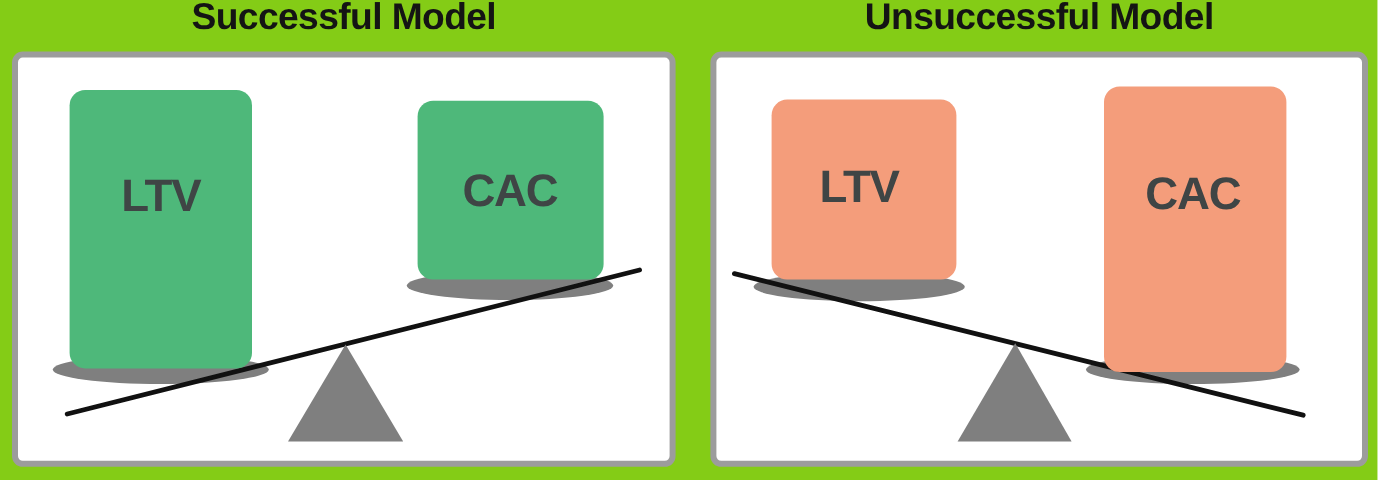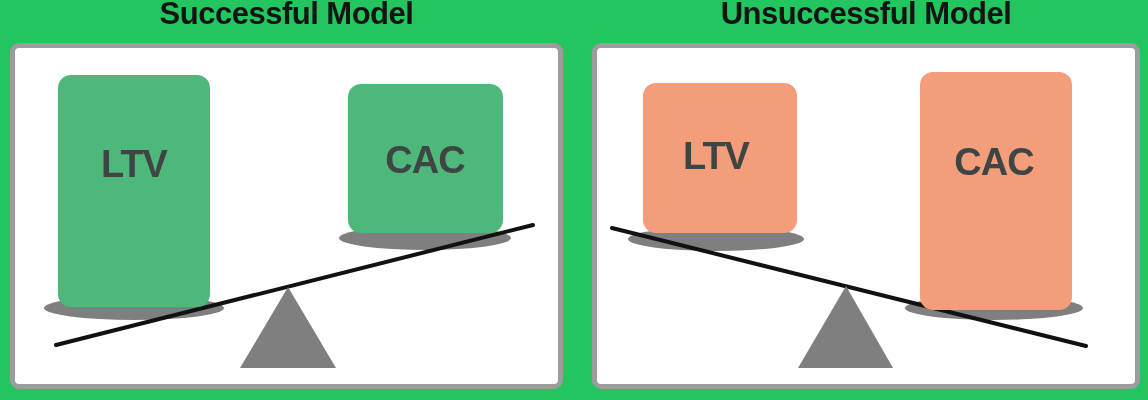--- a/index.html
+++ b/index.html
@@ -1,18 +1,18 @@
 <!DOCTYPE html>
 <html><head>
 <meta charset="utf-8">
 <style>
   html,body{margin:0;padding:0;background:#ffffff;}
   .diagram{
     position:relative;width:1148px;height:400px;overflow:hidden;
-    font-family:"Liberation Sans", sans-serif;background:#22c55e;
+    font-family:"Liberation Sans", sans-serif;background:#84cc16;
   }
   .panel-title{
     position:absolute;top:-4px;text-align:center;
     font-size:31px;font-weight:bold;letter-spacing:-0.5px;color:#141414;
     white-space:nowrap;
   }
   .title-left{left:10px;width:553px;}
   .title-right{left:592px;width:548px;}
   .panel{
     position:absolute;top:43px;height:346px;background:#ffffff;

